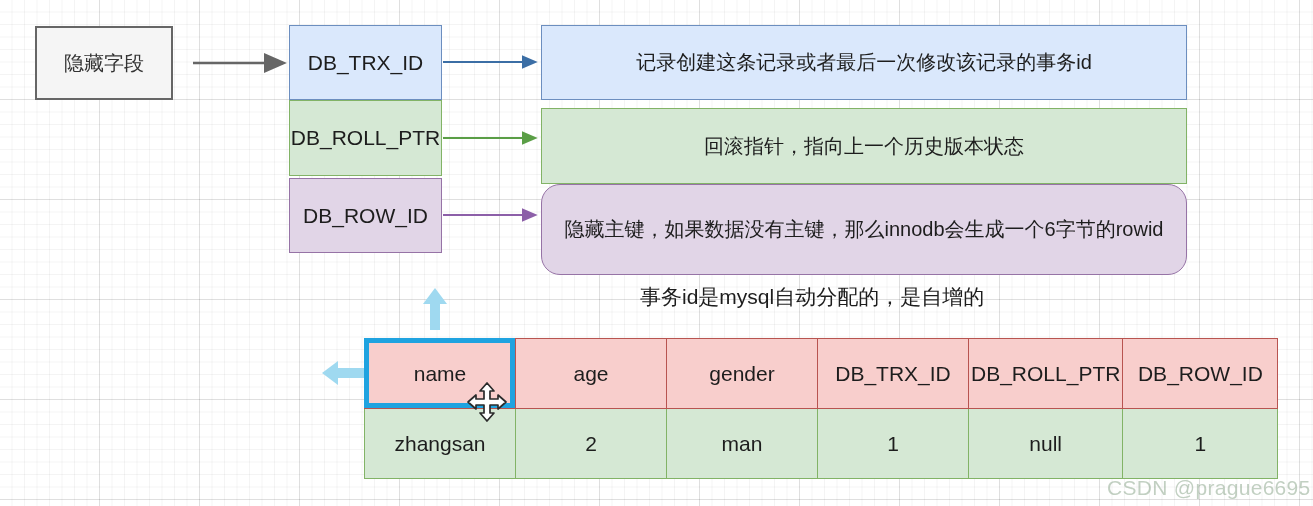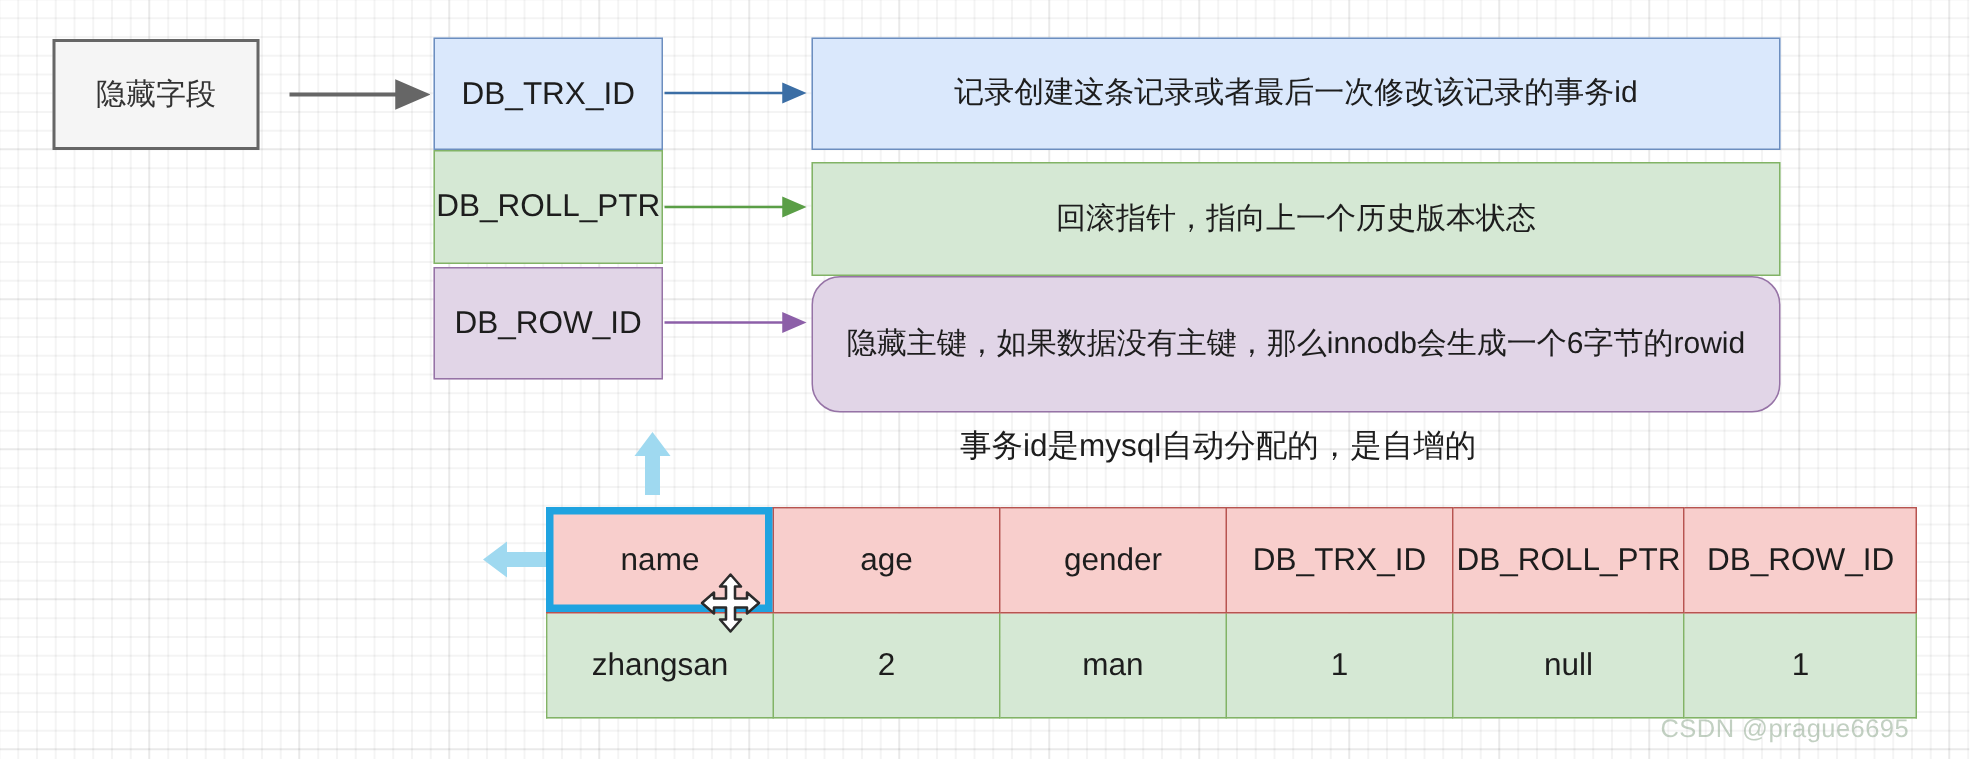--- a/index.html
+++ b/index.html
@@ -141,21 +141,21 @@
     position: absolute;
     left: 466px; top: 381px;
     width: 42px; height: 42px;
     pointer-events: none;
   }
 
   
   #watermark {
     position: absolute;
     left: 1107px; top: 476px;
-    font-size: 17px;
+    font-size: 21px;
     color: rgba(120,150,120,0.45);
     letter-spacing: 0.3px;
     white-space: nowrap;
   }
 </style>
 </head>
 <body>
 
 <div id="canvas">
 

